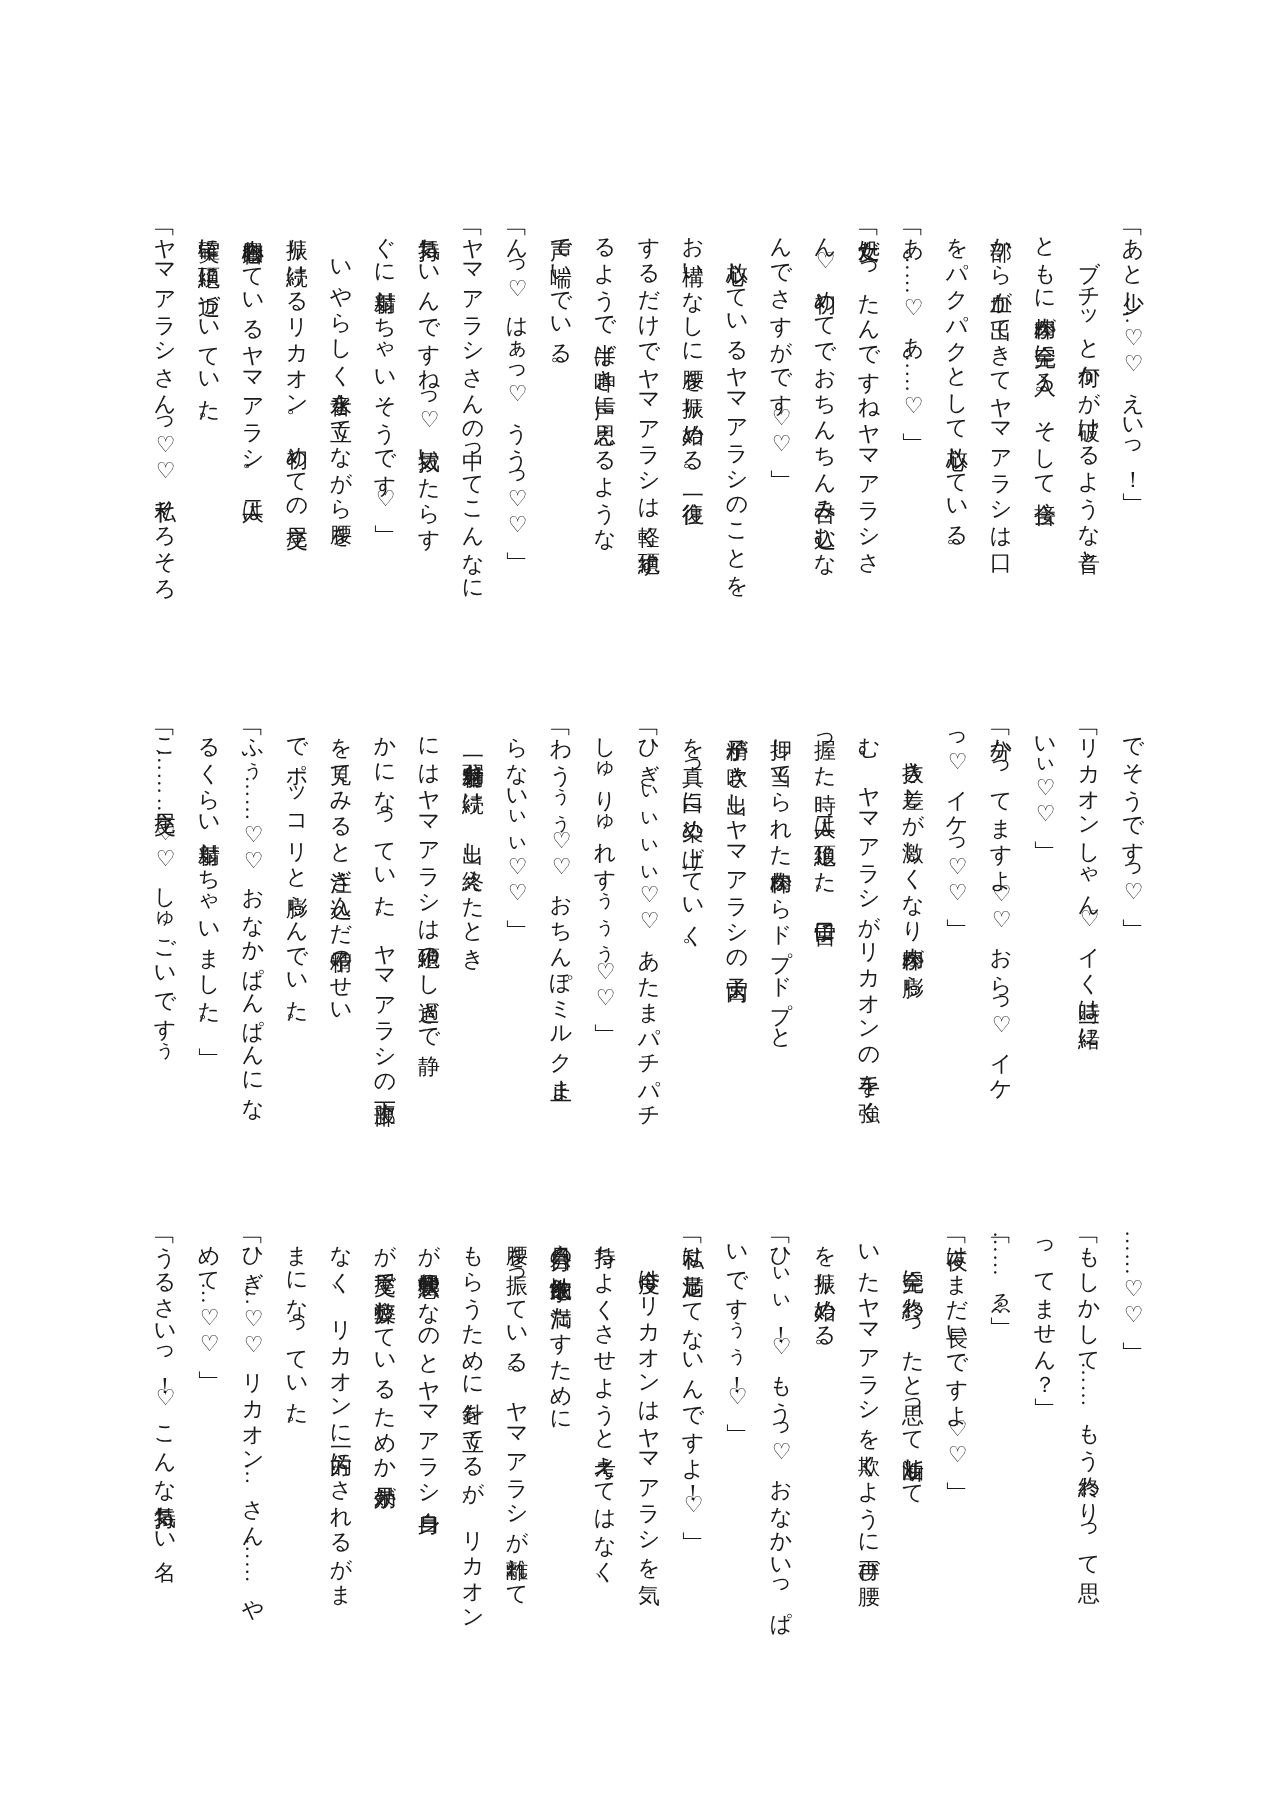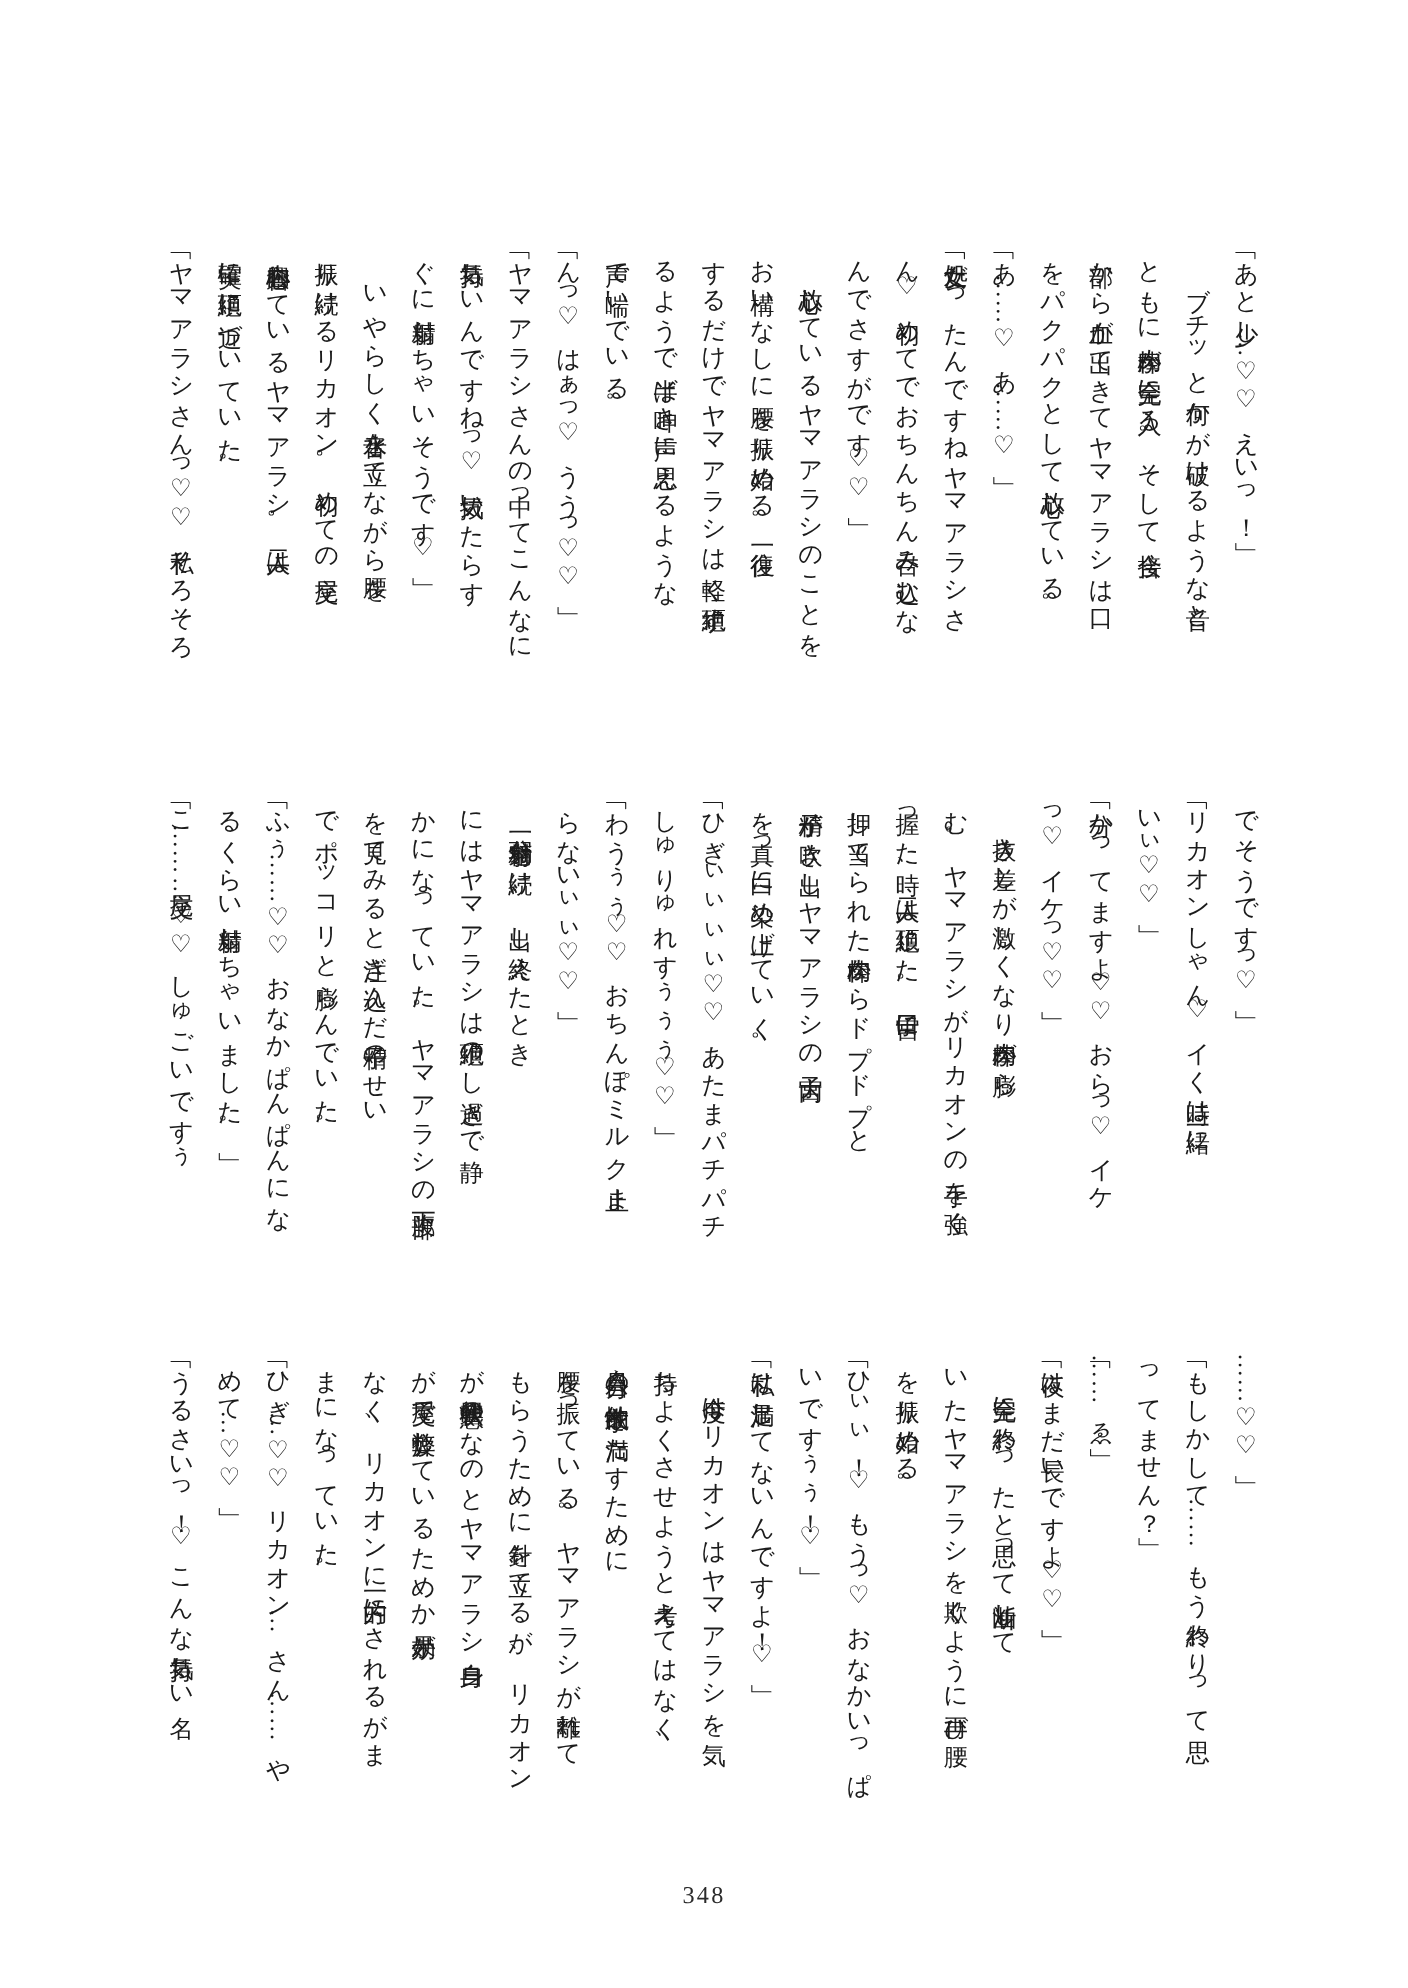--- a/index.html
+++ b/index.html
@@ -121,15 +121,14 @@
       <div class="col">もらうために針を立てるが、リカオン</div>
       <div class="col">が興奮状態のなのとヤマアラシ自身</div>
       <div class="col">が交尾で疲弊しているためか効果が</div>
       <div class="col">なく、リカオンに一方的にされるがま</div>
       <div class="col">まになっていた。</div>
       <div class="col">「ひぎ…♡♡リカオン…さん……や</div>
       <div class="col">めて…♡♡」</div>
       <div class="col">「うるさいっ！♡こんな気持ちい名</div>
     </section>
 
-  <footer class="page-number">348</footer>
 
 </div>
 
 </body></html>

